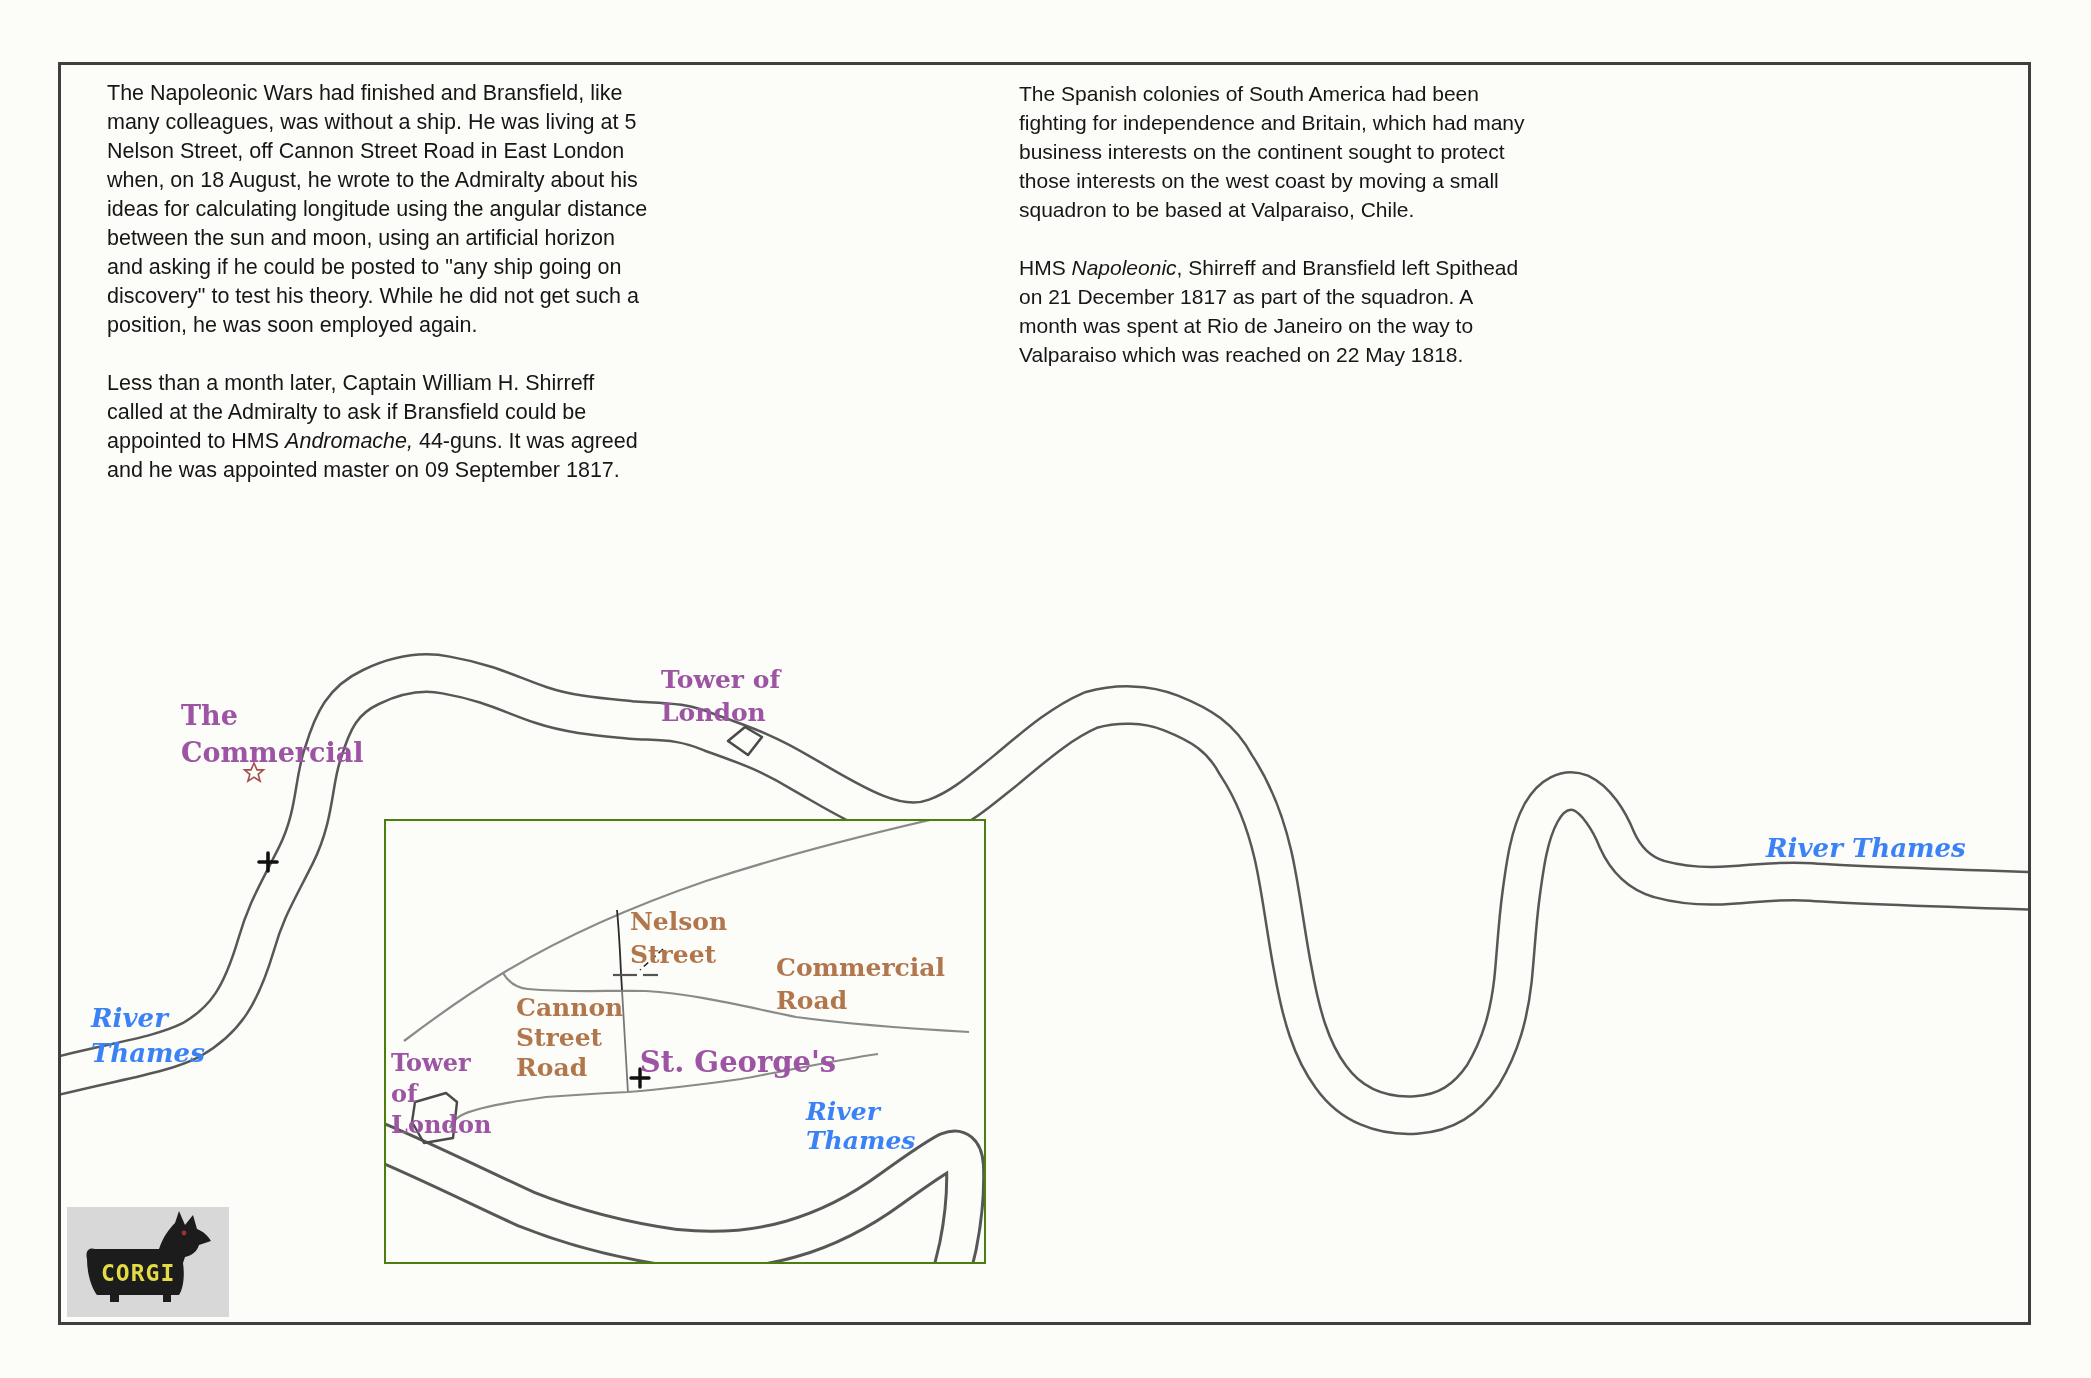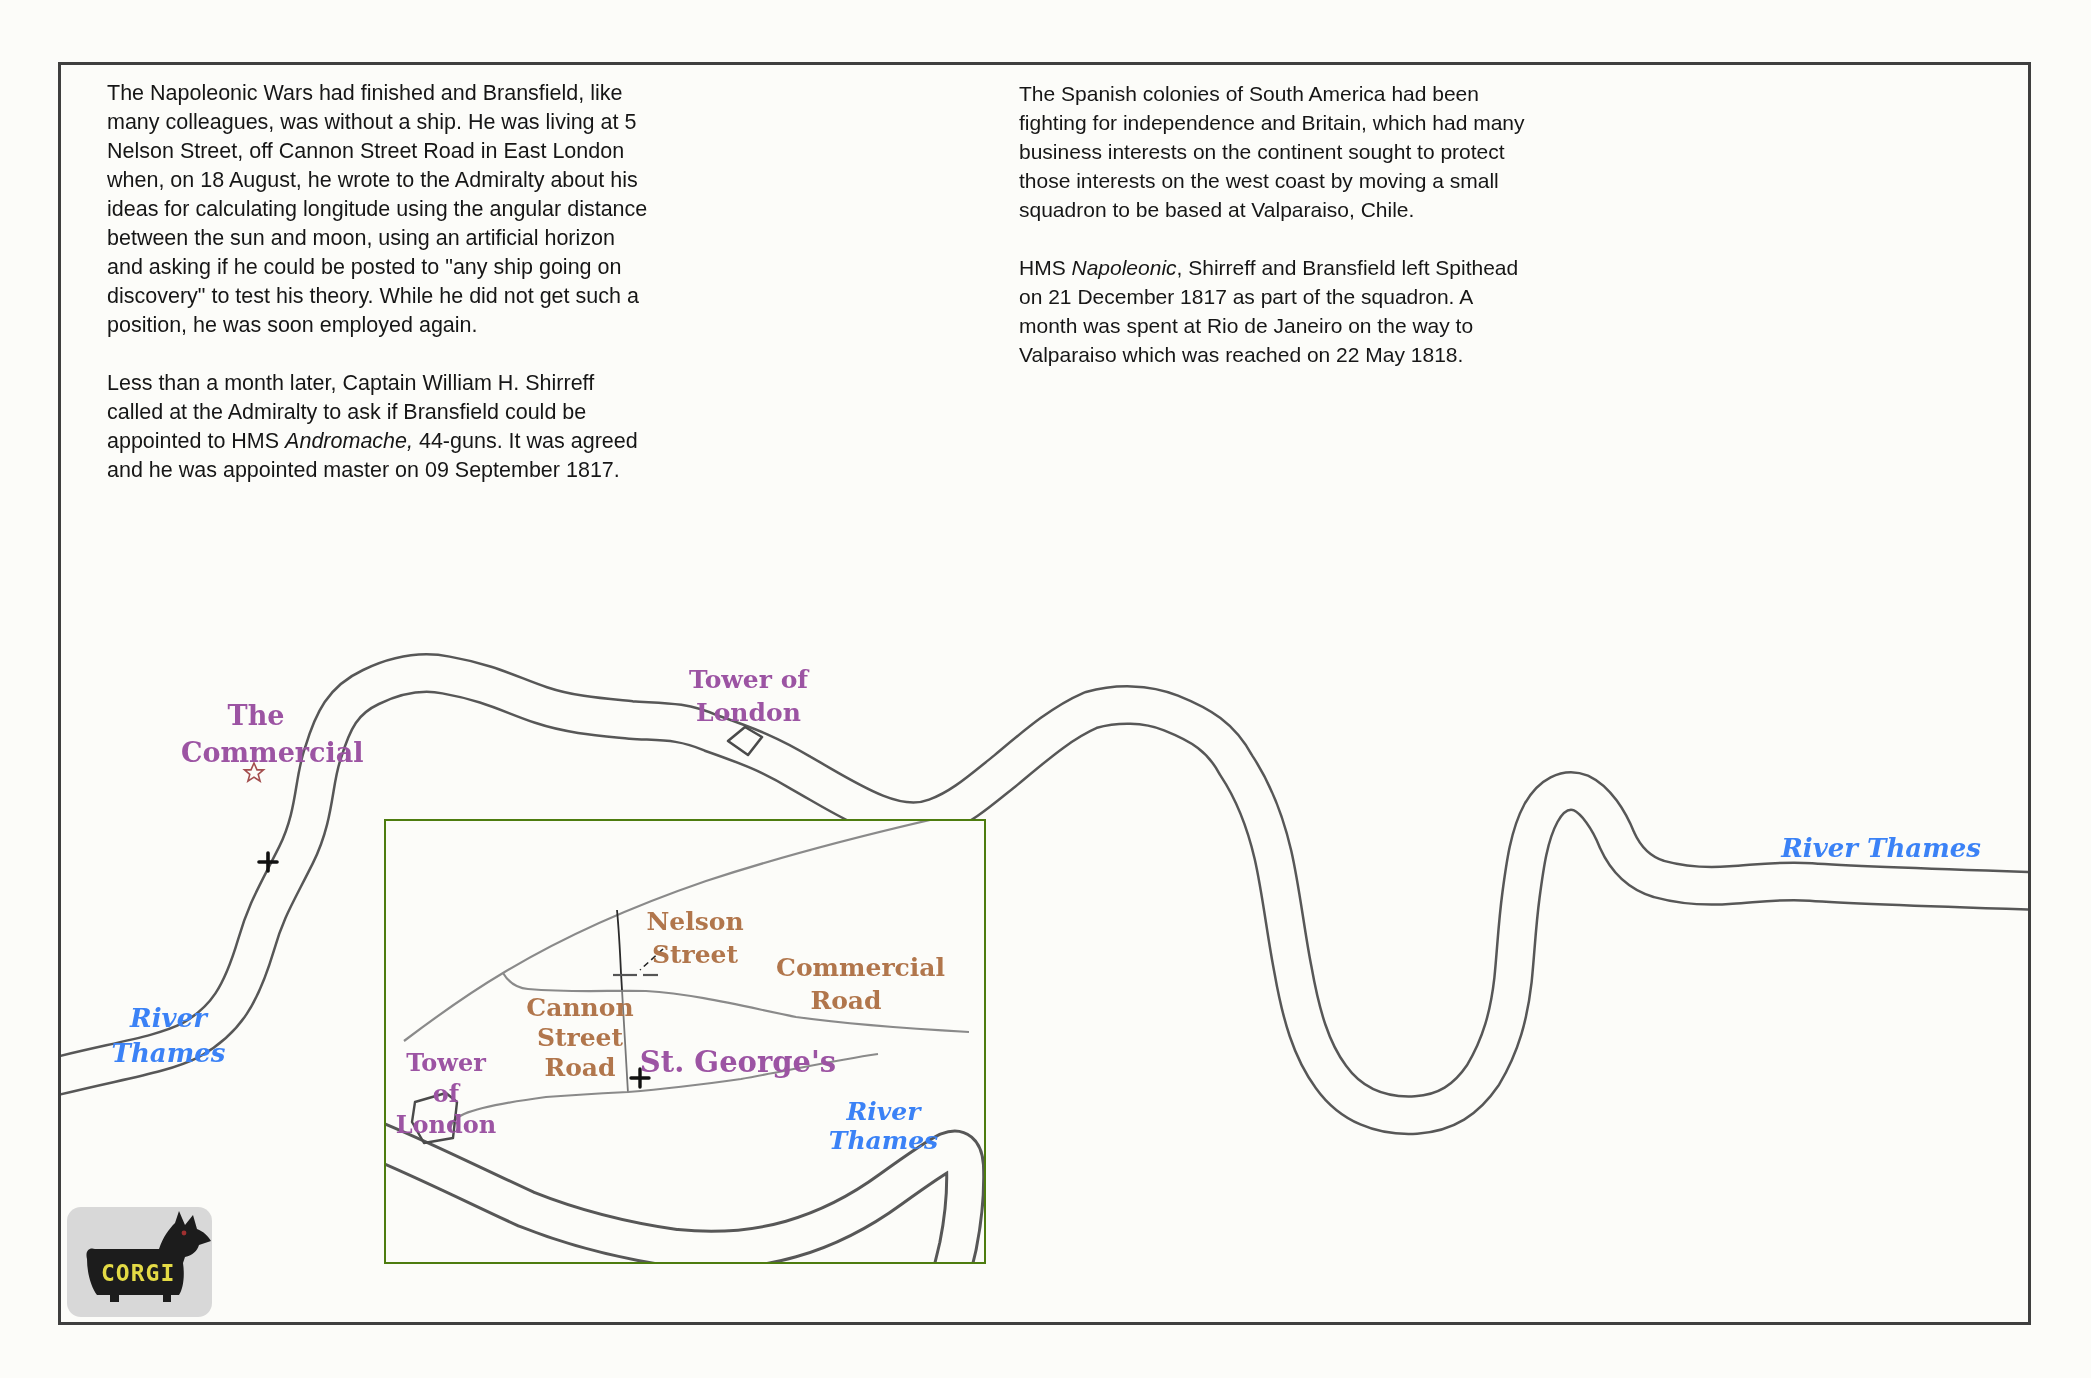--- a/index.html
+++ b/index.html
@@ -22,44 +22,43 @@
     position:absolute;
     color:#161616;
     font-size:21.5px;line-height:29px;
   }
   .textcol p{margin:0 0 29px 0;}
   .col-left{left:46px;top:14px;width:548px;}
   .col-right{left:942px;top:14px;width:512px;font-size:21px;margin-left:16px;}
   .map-label{
     position:absolute;
     font-family:"DejaVu Serif","Liberation Serif",serif;
-    font-weight:bold;text-align:center;
+    font-weight:bold;text-align:left;
   }
   .purple{color:#9c54a3;}
   .brown{color:#b1764c;}
   .blueriver{color:#3b82f6;font-style:italic;}
   .lab-admiralty{left:120px;top:632px;width:150px;font-size:27px;line-height:37px;}
   .lab-westminster{left:60px;top:762px;width:220px;font-size:27px;line-height:36px;}
   .lab-tower-main{left:600px;top:598px;width:175px;font-size:25px;line-height:33px;}
   .lab-river-left{left:30px;top:936px;width:155px;font-size:26px;line-height:35px;}
   .lab-river-right{left:1705px;top:768px;width:230px;font-size:26px;}
   .inset{
     position:absolute;left:323px;top:754px;width:598px;height:441px;
     border:2px solid #4d7c0f;background:#fcfcf9;box-sizing:content-box;
   }
   .lab-nelson{left:244px;top:84px;width:130px;font-size:25px;line-height:33px;}
   .lab-commercial{left:390px;top:130px;width:140px;font-size:25px;line-height:33px;}
   .lab-cannon{left:130px;top:172px;width:128px;font-size:25px;line-height:30px;}
   .lab-stgeorges{left:252px;top:224px;width:200px;font-size:29px;text-align:center;}
   .lab-tower-inset{left:5px;top:226px;width:110px;font-size:24px;line-height:31px;}
   .lab-river-inset{left:420px;top:276px;width:155px;font-size:25px;}
   .logo{
-    position:absolute;left:6px;top:1142px;width:145px;height:110px;
+    position:absolute;left:6px;top:1142px;width:162px;height:110px;
     background:#d8d8d8;
-    border-radius:14px;
   }
 </style>
 </head>
 <body>
 
 <div class="frame">
 
   <svg class="layer" width="1967" height="1257" viewBox="0 0 1967 1257">
 
     <g>

